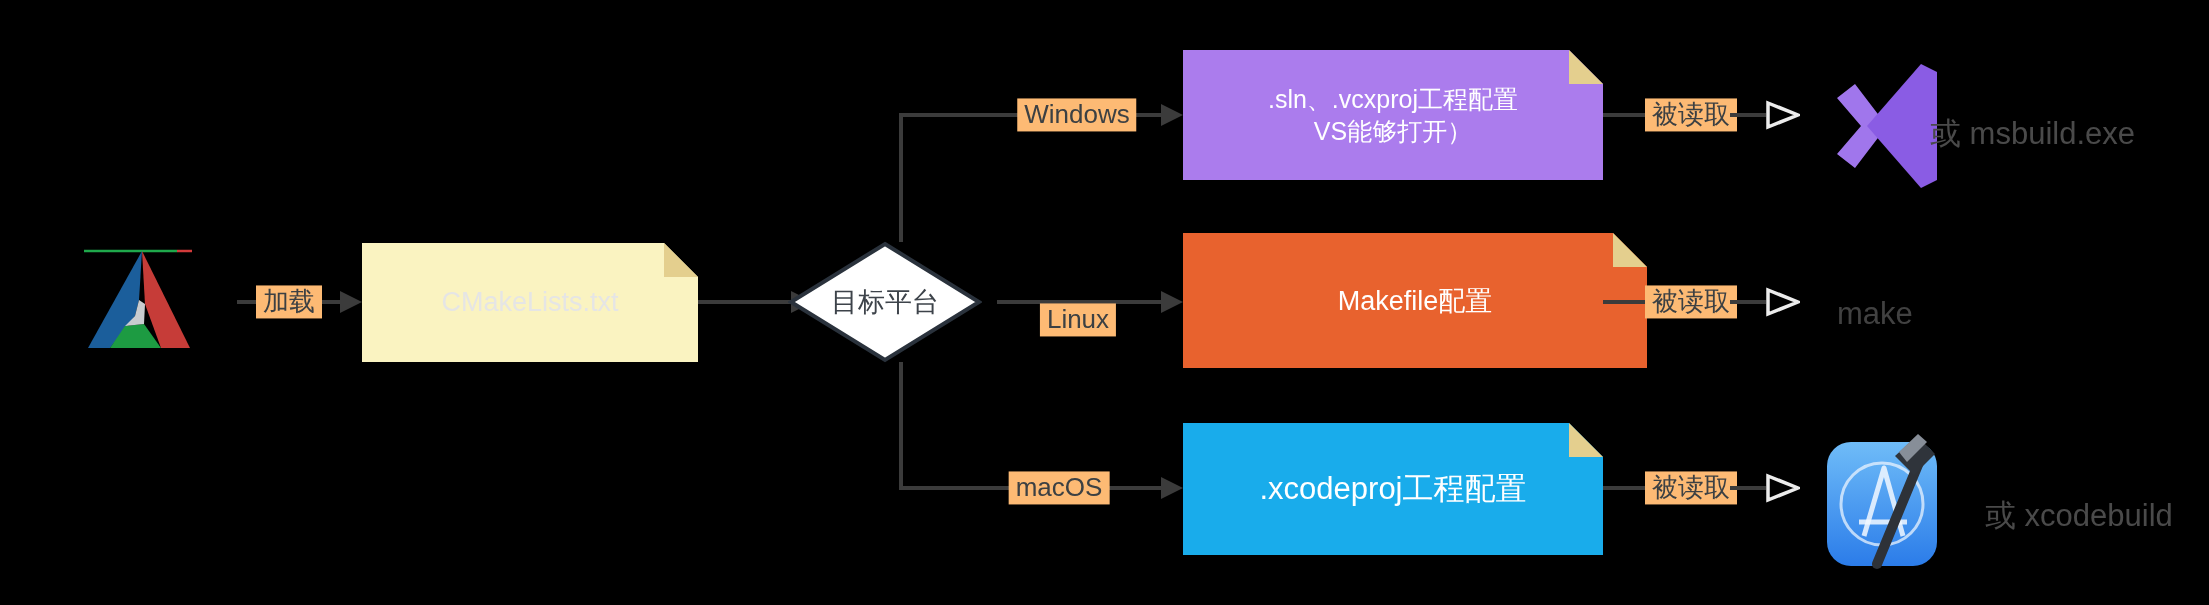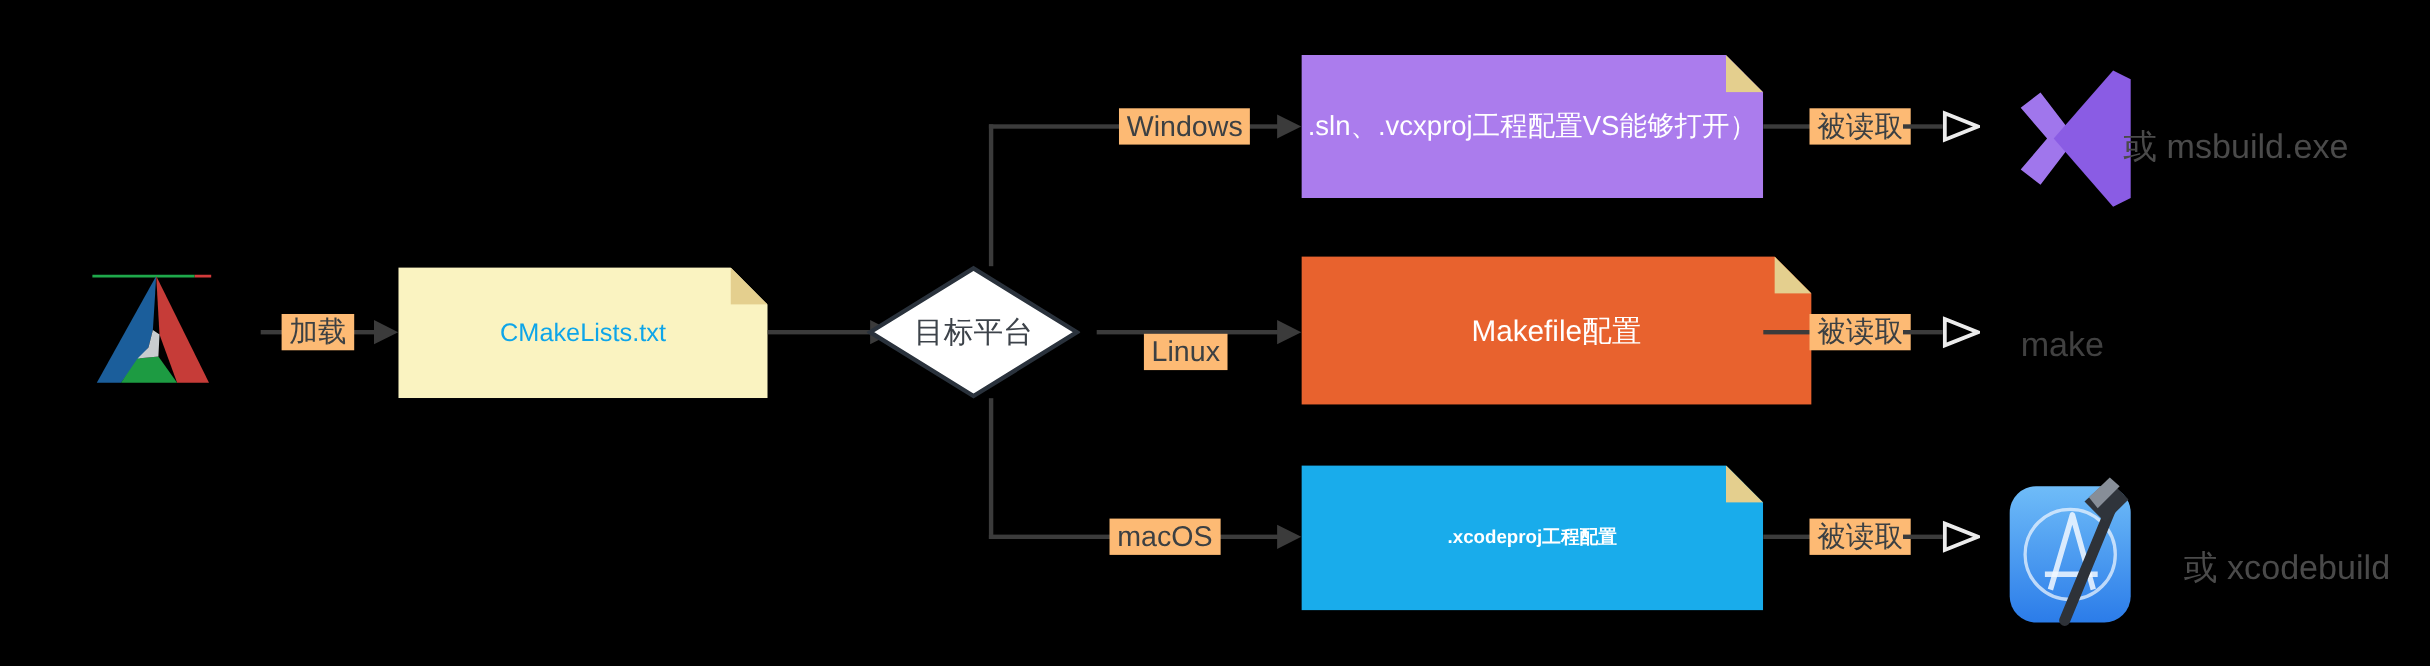--- a/index.html
+++ b/index.html
@@ -10,23 +10,23 @@
   .arrow-right{position:absolute;width:0;height:0;
     border-top:11px solid transparent;border-bottom:11px solid transparent;
     border-left:22px solid #3b3b3b;}
   .edge-label{position:absolute;transform:translate(-50%,-50%);background:#fdba74;
     color:#3c4043;font-size:26px;line-height:1.12;padding:2px 7px;white-space:nowrap;}
   .note{position:absolute;}
   .note-bg{position:absolute;inset:0;
     clip-path:polygon(0 0,calc(100% - 34px) 0,100% 34px,100% 100%,0 100%);}
   .note-fold{position:absolute;top:0;right:0;width:34px;height:34px;background:#e4cf8e;
     clip-path:polygon(0 0,100% 100%,0 100%);}
-  .note-text{position:absolute;inset:0;display:flex;flex-direction:row;
+  .note-text{position:absolute;inset:0;display:flex;flex-direction:column;
     align-items:center;justify-content:center;text-align:center;}
-  .src-text{color:#0ea5e9;font-size:23px;}
+  .src-text{color:#e5e5e5;font-size:27px;}
   .box-line{color:#ffffff;font-size:25px;line-height:32px;white-space:nowrap;}
   .diamond-wrap{position:absolute;left:788px;top:241px;width:194px;height:122px;}
   .diamond-label{position:absolute;inset:0;display:flex;align-items:center;justify-content:center;
     color:#3d434a;font-size:27px;}
   .tool-text{position:absolute;transform:translateY(-50%);color:#4a4a4a;font-size:31px;white-space:nowrap;}
   .open-arrow{position:absolute;width:34px;height:30px;}
   svg{display:block;}
 </style>
 </head>
 <body>
@@ -92,21 +92,21 @@
     <div class="note-fold"></div>
     <div class="note-text">
       <span class="box-line" style="font-size:27px;">Makefile配置</span>
     </div>
   </div>
 
   <div class="note" style="left:1183px;top:423px;width:420px;height:132px;">
     <div class="note-bg" style="background:#19aceb;"></div>
     <div class="note-fold"></div>
     <div class="note-text">
-      <span class="box-line" style="font-size:17px;font-weight:bold;">.xcodeproj工程配置</span>
+      <span class="box-line" style="font-size:31px;">.xcodeproj工程配置</span>
     </div>
   </div>
 
   <div class="hline" style="left:1603px;top:113px;width:49px;"></div>
   <div class="edge-label" style="left:1691px;top:115px;">被读取</div>
   <div class="hline" style="left:1730px;top:113px;width:36px;"></div>
   <svg class="open-arrow" style="left:1766px;top:100px;" viewBox="0 0 34 30">
     <polygon points="2,3 32,15 2,27" fill="#000000" stroke="#ececec" stroke-width="3.5"></polygon>
   </svg>
 

